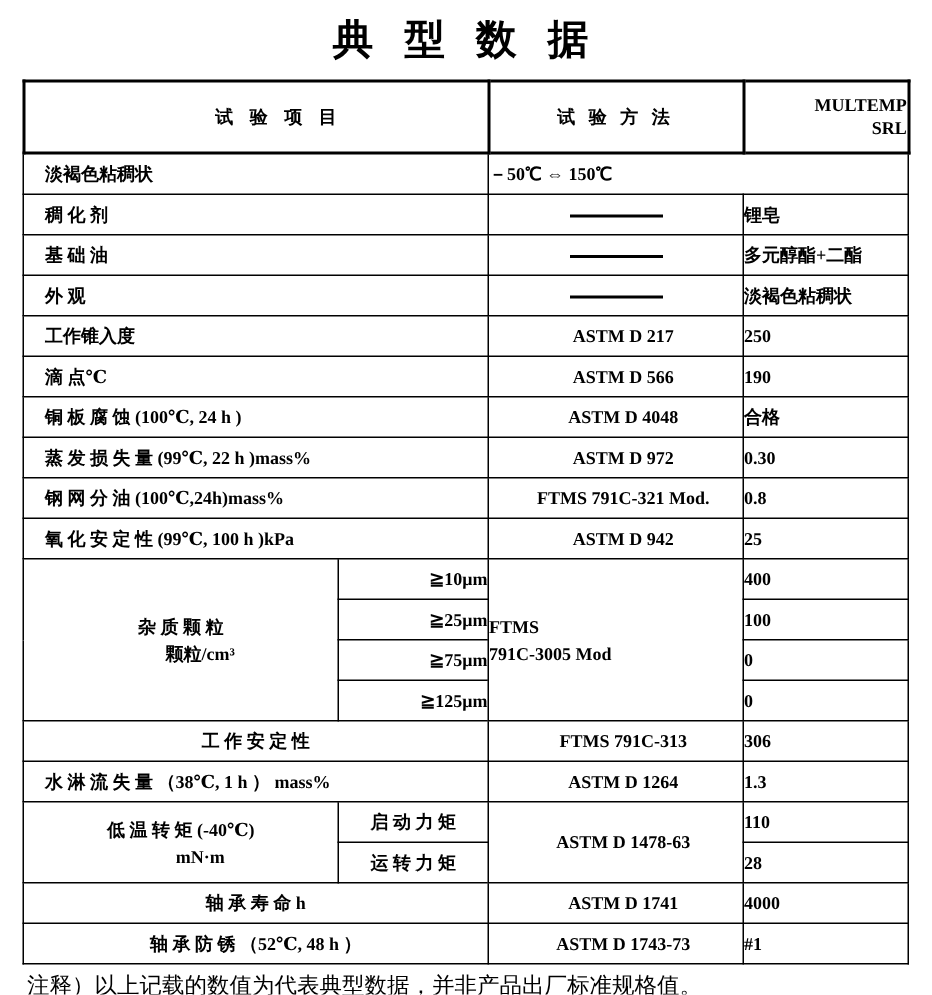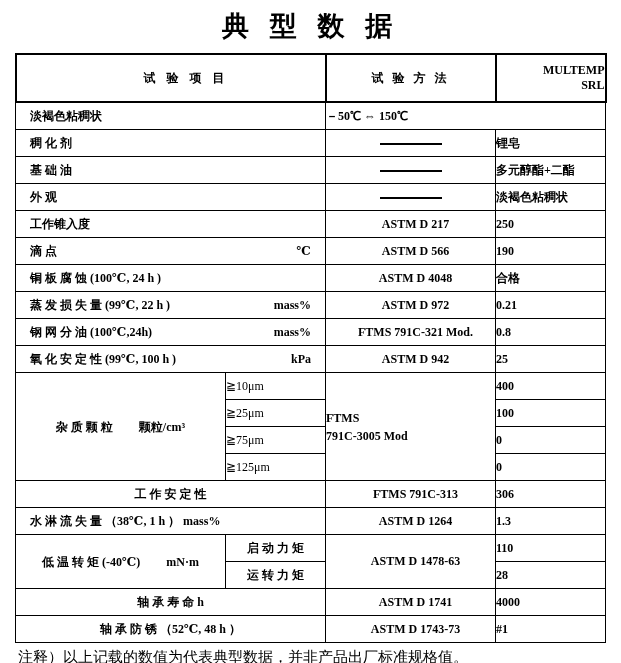--- a/index.html
+++ b/index.html
@@ -84,39 +84,38 @@
     content: "";
     display: inline-block;
     width: 62px;
     height: 2px;
     background: #000;
     vertical-align: middle;
   }
   .row-flex {
     display: flex;
     align-items: center;
-    justify-content: space-between;
     padding: 0 14px;
     font-weight: bold;
   }
   .row-flex .lbl { white-space: nowrap; }
   .row-flex .unit { white-space: nowrap; }
   .particle-label {
     display: flex;
-    flex-direction: row;
+    flex-direction: column;
     justify-content: center;
     align-items: center;
     line-height: 1.5;
     font-weight: bold;
     height: 100%;
   }
   .particle-label .l2 { padding-left: 26px; }
   .sub-size {
-    text-align: left;
-    font-weight: normal;
+    text-align: right;
+    font-weight: bold;
     font-family: "Liberation Serif", serif;
     font-size: 12.5px;
   }
   .ftms-two {
     line-height: 1.5;
     padding-left: 10px;
     font-weight: bold;
     font-family: "Liberation Serif", serif;
     font-size: 12.5px;
   }
@@ -204,21 +203,21 @@
       </tr>
 
       <tr>
         <td colspan="2">
           <div class="row-flex">
             <span class="lbl">蒸 发 损 失 量 (99℃, 22 h )</span>
             <span class="unit">mass%</span>
           </div>
         </td>
         <td class="method">ASTM D 972</td>
-        <td class="value">0.21</td>
+        <td class="value">0.30</td>
       </tr>
 
       <tr>
         <td colspan="2">
           <div class="row-flex">
             <span class="lbl">钢 网 分 油 (100℃,24h)</span>
             <span class="unit">mass%</span>
           </div>
         </td>
         <td class="method">FTMS 791C-321 Mod.</td>

